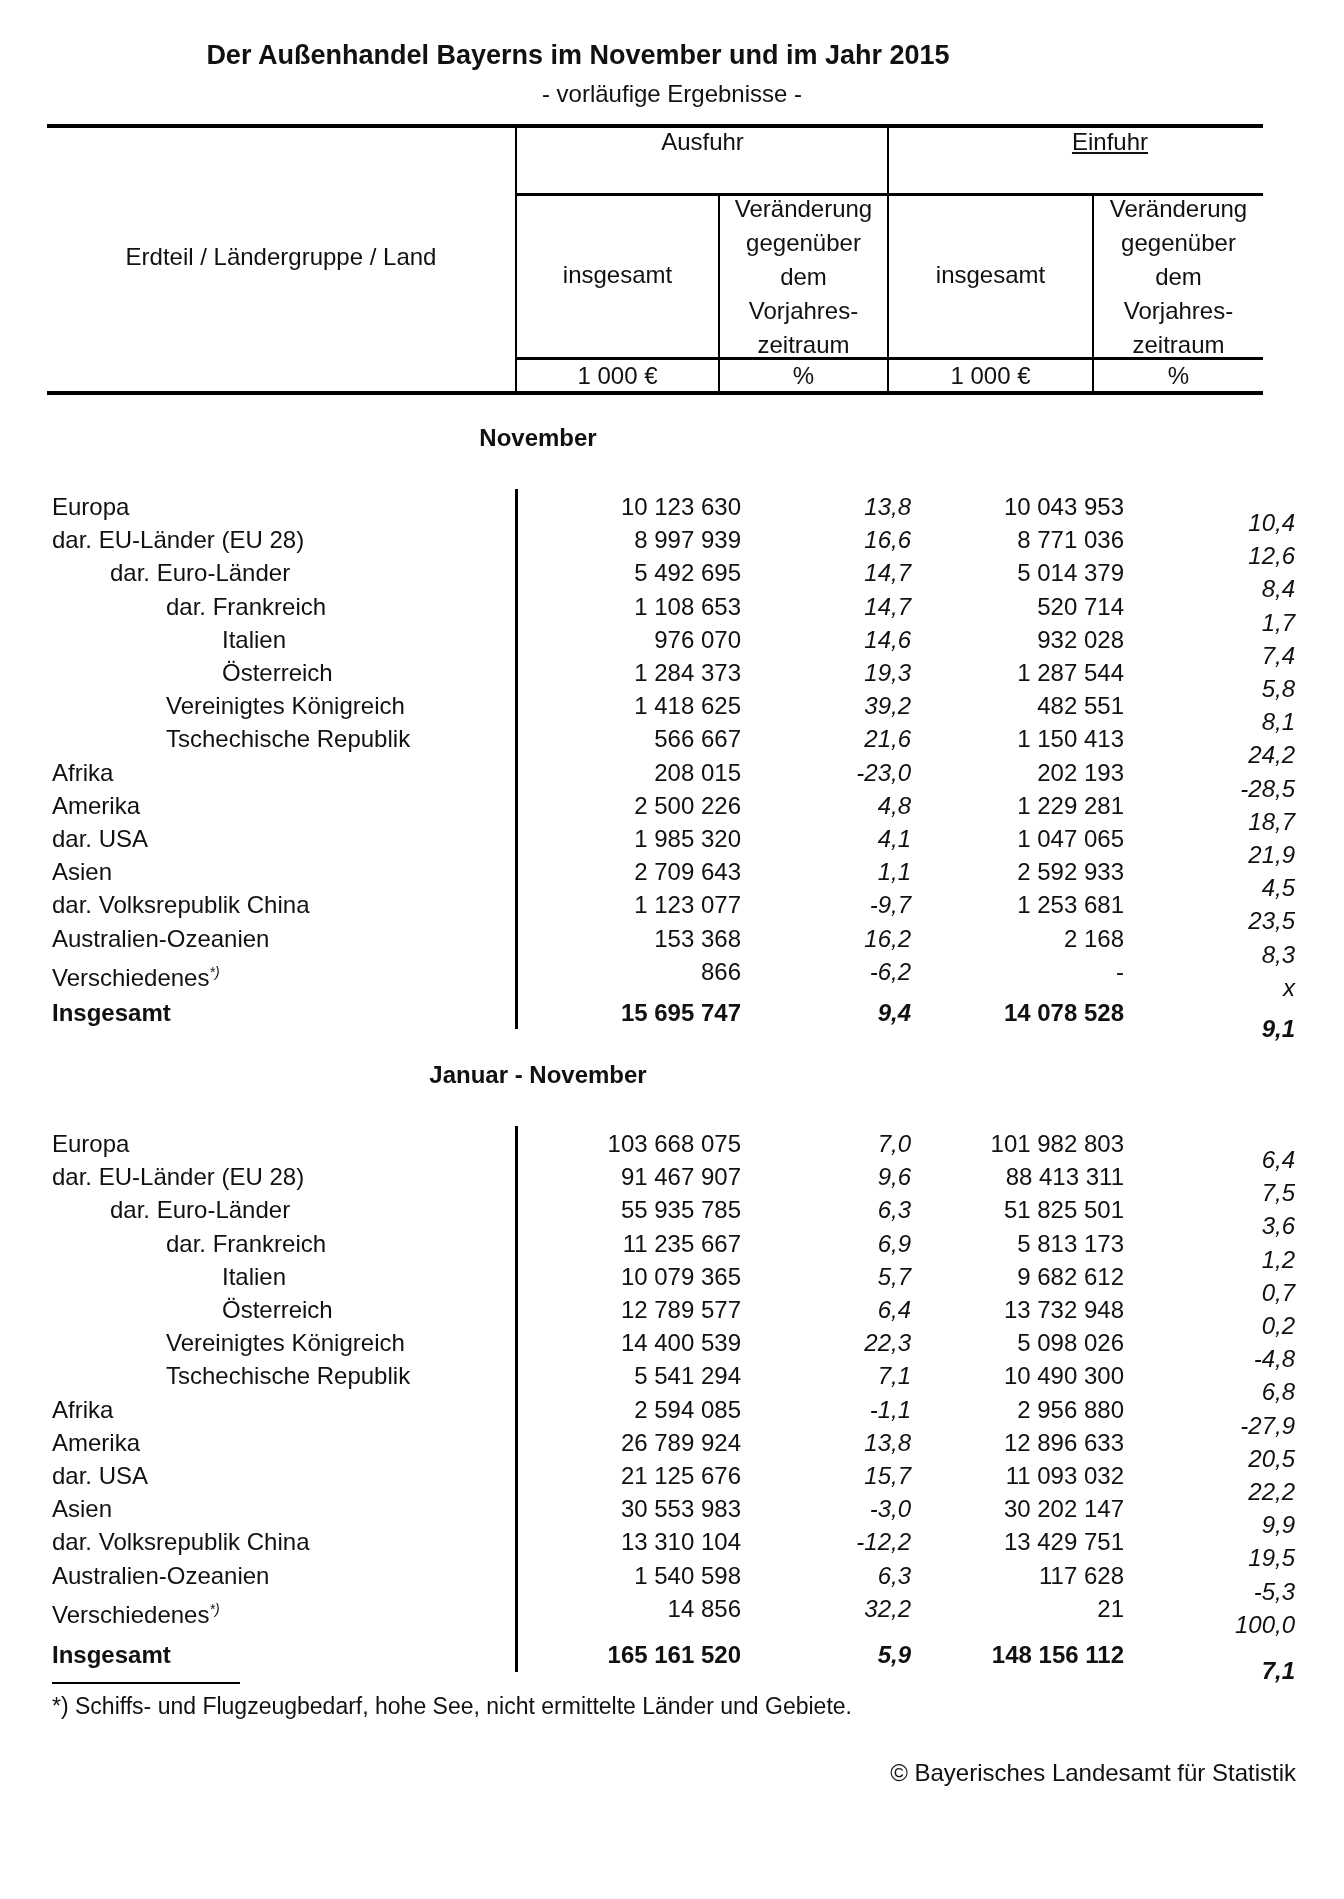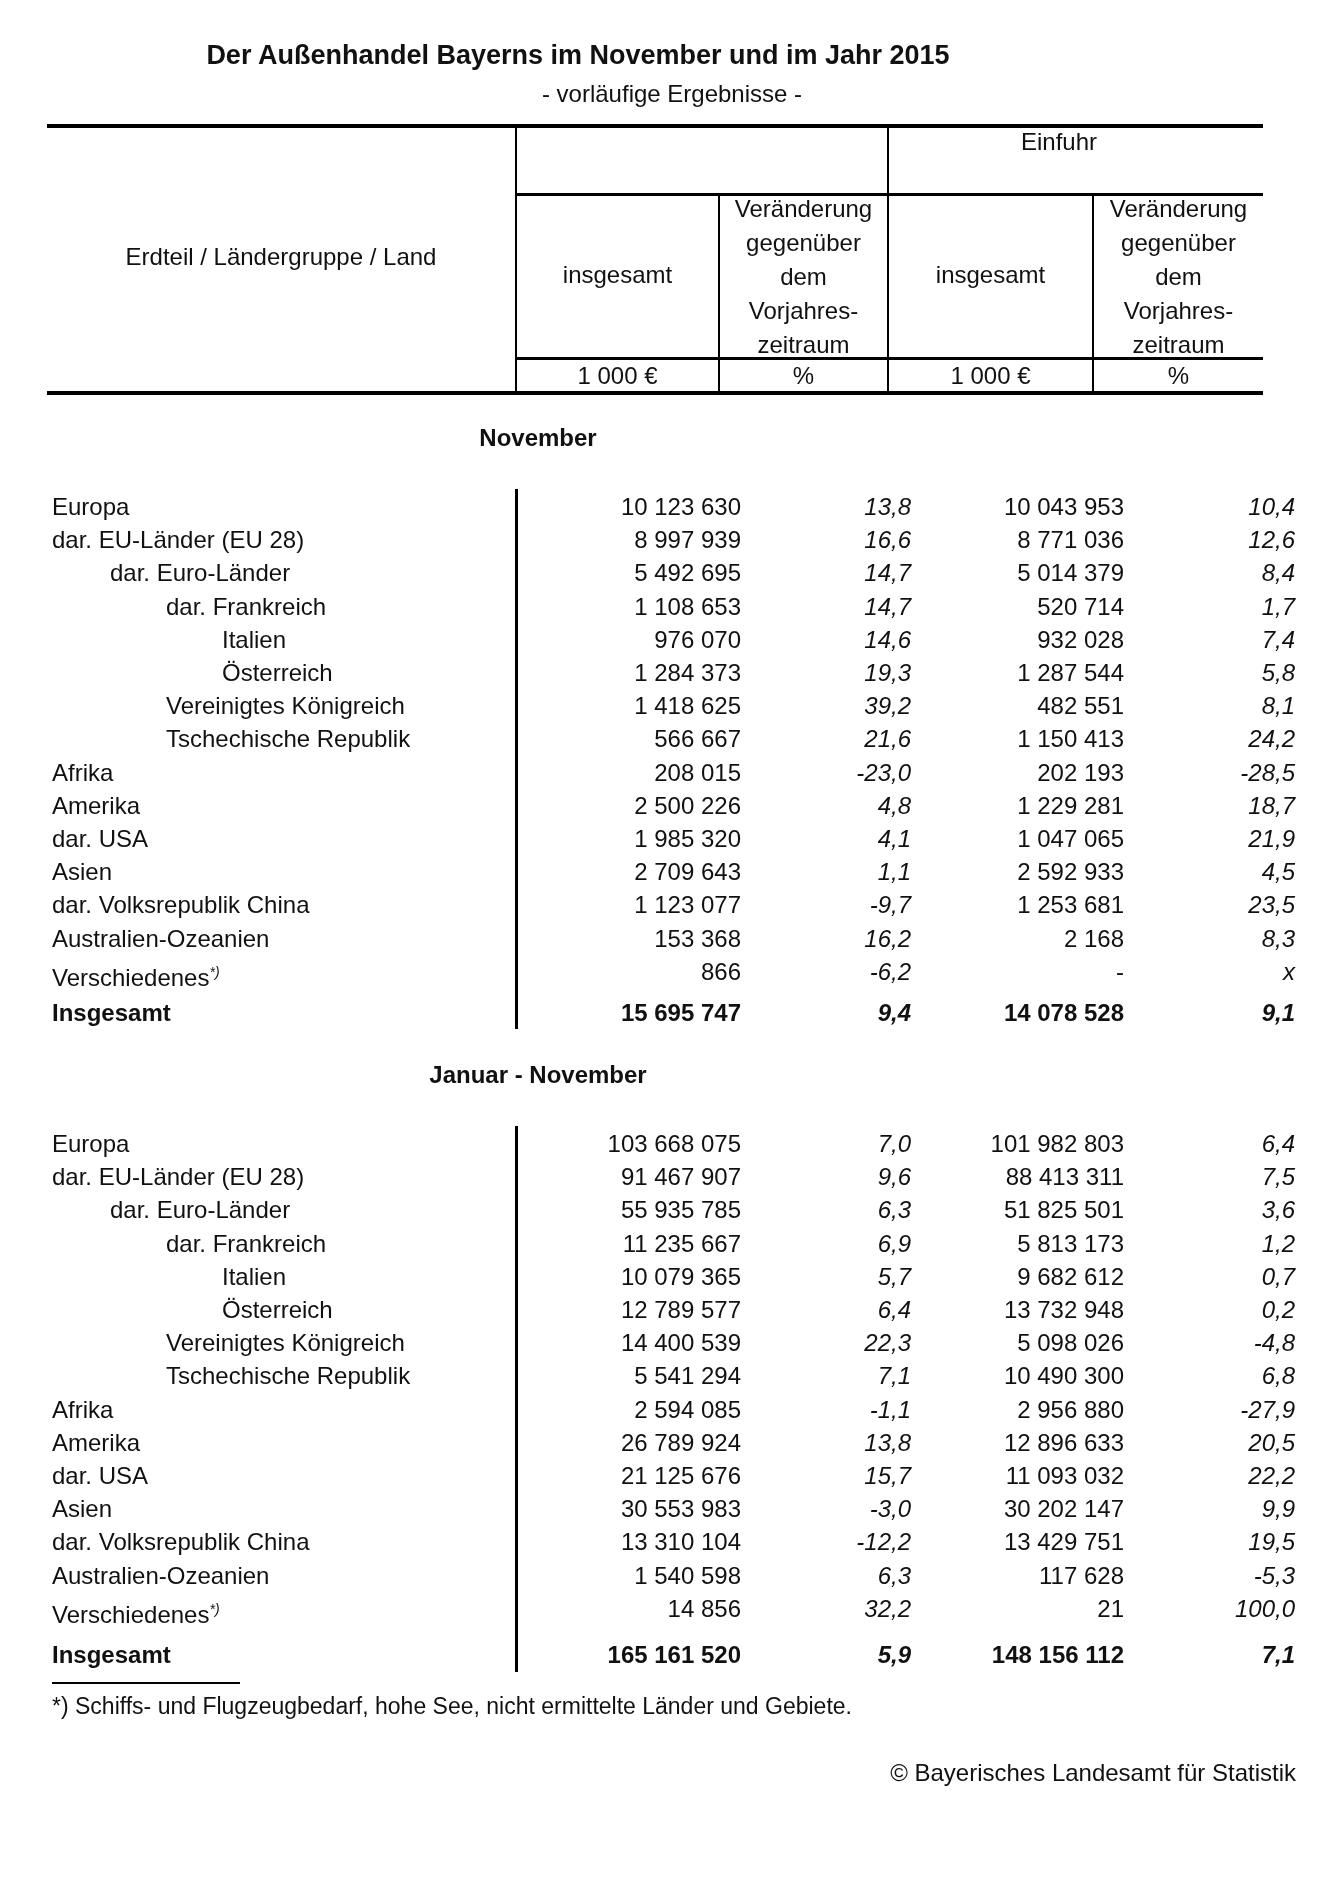--- a/index.html
+++ b/index.html
@@ -13,21 +13,21 @@
   .hdr { position:absolute; text-align:center; font-size:24px; line-height:34px; }
   .section { position:absolute; left:0; width:1076px; text-align:center; font-weight:bold; font-size:24px; }
   .row { position:absolute; left:0; width:1344px; height:34px; font-size:24px; line-height:34px; }
   .row .label { position:absolute; white-space:nowrap; }
   .row .num { position:absolute; text-align:right; }
   .row .pct { position:absolute; text-align:right; font-style:italic; }
   .row.total { font-weight:bold; }
   .c1 { left:520px; width:221px; }
   .c2 { left:745px; width:166px; }
   .c3 { left:895px; width:229px; }
-  .c4 { left:1130px; width:165px; }
+  .c4 { left:1130px; width:165px;margin-top:16px; }
   sup { font-size:14px; font-style:italic; }
   .footnote { left:52px; top:1693px; font-size:23px; }
   .copyright { right:48px; top:1759px; font-size:24px; }
 </style>
 </head>
 <body>
 
 <div class="abs title">Der Außenhandel Bayerns im November und im Jahr 2015</div>
 <div class="abs subtitle">- vorläufige Ergebnisse -</div>
 
@@ -37,22 +37,23 @@
 <div class="hline" style="left:47px; width:1216px; top:391px; height:4px;"></div>
 
 <div class="vline" style="left:515px; top:126px; width:2px; height:267px;"></div>
 <div class="vline" style="left:718px; top:194px; width:2px; height:199px;"></div>
 <div class="vline" style="left:887px; top:126px; width:2px; height:267px;"></div>
 <div class="vline" style="left:1092px; top:194px; width:2px; height:199px;"></div>
 
 <div class="hdr" style="left:47px; width:468px; top:240px;">Erdteil / Ländergruppe / Land</div>
 
 <div class="hdr" style="left:517px; width:371px; top:125px;">
+  <div>Ausfuhr</div>
 </div>
-<div class="hdr" style="left:872px; width:374px; top:125px;">
+<div class="hdr" style="left:923px; width:374px; top:125px;text-decoration:underline;">
   <div>Einfuhr</div>
 </div>
 
 <div class="hdr" style="left:517px; width:201px; top:258px;">insgesamt</div>
 <div class="hdr" style="left:720px; width:167px; top:192px;">
   <div>Veränderung</div>
   <div>gegenüber</div>
   <div>dem</div>
   <div>Vorjahres-</div>
   <div>zeitraum</div>

